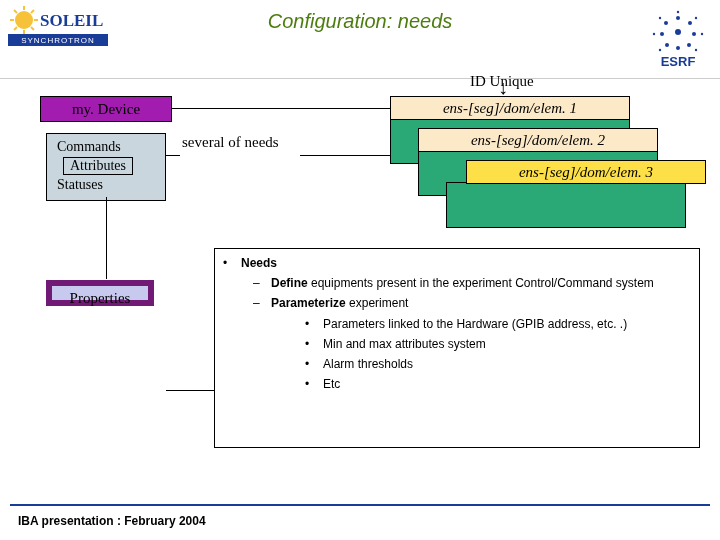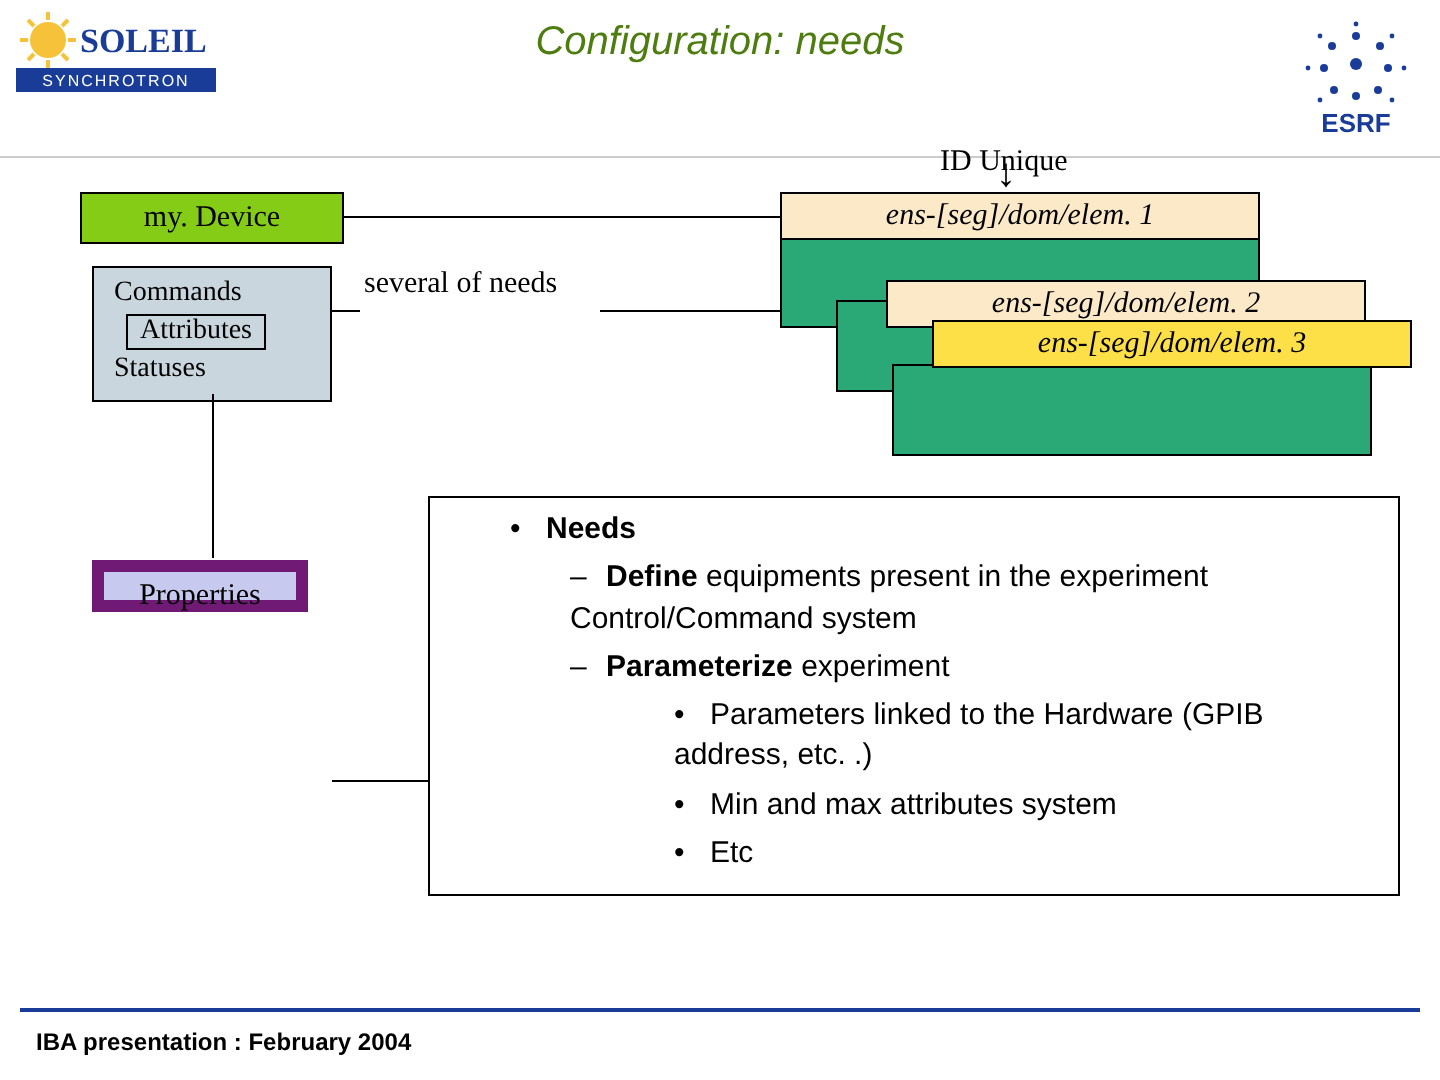--- a/index.html
+++ b/index.html
@@ -50,21 +50,21 @@
     top: 76px;
     left: 498px;
     font-size: 20px;
     color: #000;
   }
   .mydevice-box {
     position: absolute;
     top: 96px; left: 40px;
     width: 132px; height: 26px;
     border: 1px solid #000;
-    background: #84cc16;
+    background: #a21caf;
     text-align: center;
     font-family: "Comic Sans MS", cursive;
     font-size: 15px;
     line-height: 24px;
   }
   .cmd-block {
     position: absolute;
     top: 133px; left: 46px;
     width: 120px;
     border: 1px solid #000;
@@ -99,21 +99,21 @@
   }
   .green-slab {
     position: absolute;
     background: #2aa876;
     border: 1px solid #000;
   }
   .green1 { top: 118px; left: 390px; width: 240px; height: 46px; }
   .green2 { top: 150px; left: 418px; width: 240px; height: 46px; }
   .green3 { top: 182px; left: 446px; width: 240px; height: 46px; }
   .dev1 { top: 96px;  left: 390px; background: #fbe9c7; }
-  .dev2 { top: 140px; left: 418px; background: #fbe9c7; margin-left: 25px; }
+  .dev2 { top: 128px; left: 418px; background: #fbe9c7; }
   .dev3 { top: 160px; left: 446px; background: #fde047; margin-left: 20px; }
   .line {
     position: absolute;
     background: #000;
   }
   .props-box {
     position: absolute;
     top: 280px; left: 46px;
     width: 108px; height: 26px;
     border: 6px solid #701a75;
@@ -121,22 +121,22 @@
     font-family: "Comic Sans MS", cursive;
     font-size: 15px;
     line-height: 24px;
     text-align: center;
   }
   .needs-box {
     position: absolute;
     top: 248px; left: 214px;
     width: 486px; height: 200px;
     border: 1px solid #000;
-    padding: 6px 10px 6px 40px;
-    font-size: 15px;
+    padding: 6px 10px 6px 8px;
+    font-size: 12px;
     line-height: 1.35;
   }
   .needs-box .bullet-row { margin-bottom: 4px; }
   .needs-box .l1 { padding-left: 0; }
   .needs-box .l2 { padding-left: 30px; }
   .needs-box .l3 { padding-left: 82px; }
   .needs-box .mark { display: inline-block; width: 18px; }
   .footer {
     position: absolute;
     bottom: 12px; left: 18px;
@@ -237,18 +237,21 @@
   <div class="bullet-row l2">
     <span class="mark">–</span><b>Parameterize</b><span> experiment</span>
   </div>
   <div class="bullet-row l3">
     <span class="mark">•</span><span>Parameters linked to the Hardware (GPIB address, etc. .)</span>
   </div>
   <div class="bullet-row l3">
     <span class="mark">•</span><span>Min and max attributes system</span>
   </div>
   <div class="bullet-row l3">
+    <span class="mark">•</span><span>Alarm thresholds</span>
+  </div>
+  <div class="bullet-row l3">
     <span class="mark">•</span><span>Etc</span>
   </div>
 </div>
 
 <div class="hr-footer"></div>
 <div class="footer">IBA presentation : February 2004</div>
 
 </body></html>

